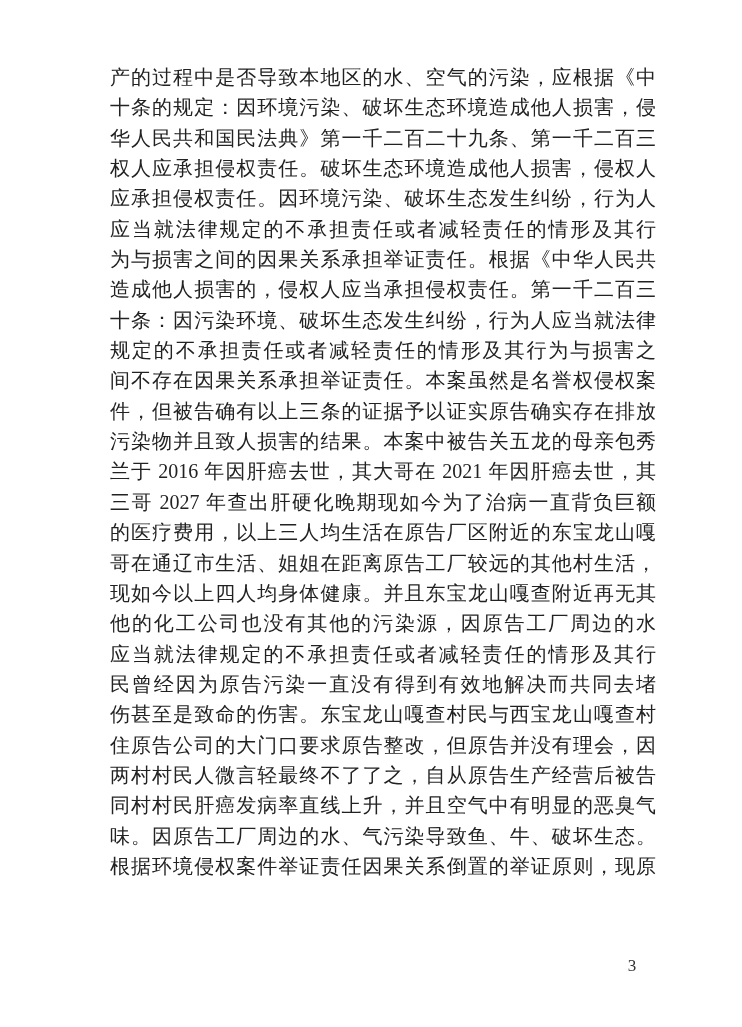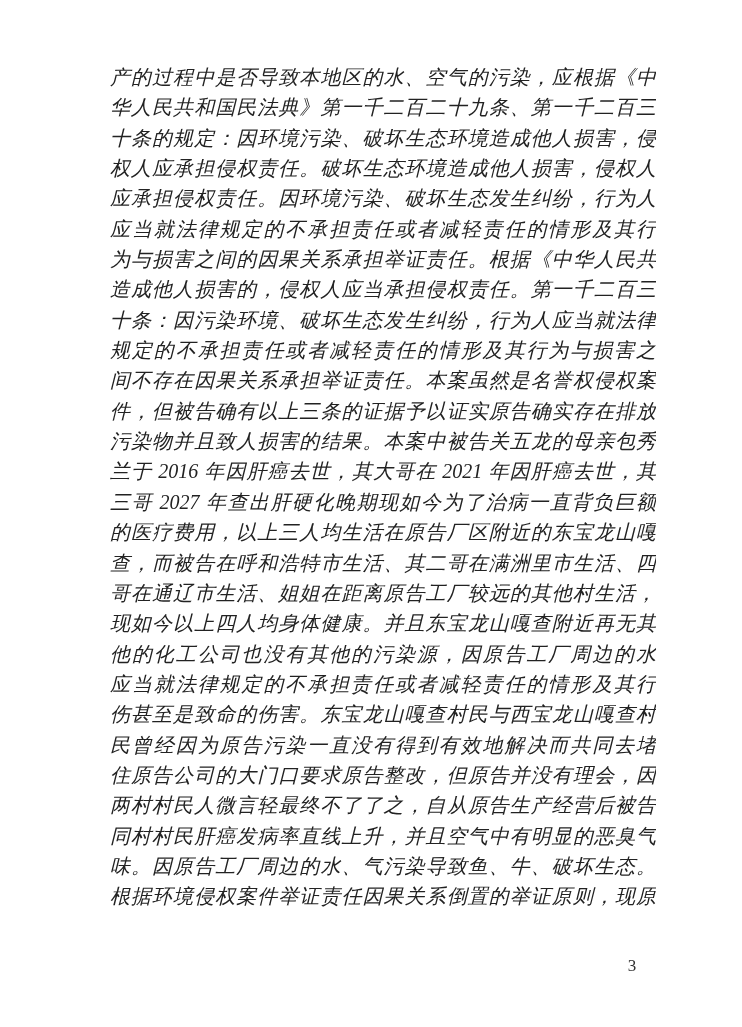--- a/index.html
+++ b/index.html
@@ -16,21 +16,20 @@
     font-family: "Liberation Serif", "DejaVu Serif", serif;
   }
   .text-block {
     position: absolute;
     left: 110px;
     top: 62px;
     width: 546px;
     color: #222222;
     font-size: 20px;
     line-height: 30.35px;
-    font-style: italic;
   }
   .text-block .line {
     text-align: justify;
     text-align-last: justify;
     text-justify: inter-character;
     white-space: nowrap;
     height: 30.35px;
     overflow: hidden;
   }
   .page-number {
@@ -43,42 +42,41 @@
     color: #333333;
     font-family: "Liberation Serif", "DejaVu Serif", serif;
   }
 </style>
 </head>
 <body>
 
 <div class="page">
   <div class="text-block">
       <div class="line">产的过程中是否导致本地区的水、空气的污染，应根据《中</div>
+      <div class="line">十条的规定：因环境污染、破坏生态环境造成他人损害，侵</div>
       <div class="line">华人民共和国民法典》第一千二百二十九条、第一千二百三</div>
-      <div class="line">十条的规定：因环境污染、破坏生态环境造成他人损害，侵</div>
       <div class="line">权人应承担侵权责任。破坏生态环境造成他人损害，侵权人</div>
       <div class="line">应承担侵权责任。因环境污染、破坏生态发生纠纷，行为人</div>
       <div class="line">应当就法律规定的不承担责任或者减轻责任的情形及其行</div>
       <div class="line">为与损害之间的因果关系承担举证责任。根据《中华人民共</div>
       <div class="line">造成他人损害的，侵权人应当承担侵权责任。第一千二百三</div>
       <div class="line">十条：因污染环境、破坏生态发生纠纷，行为人应当就法律</div>
       <div class="line">规定的不承担责任或者减轻责任的情形及其行为与损害之</div>
       <div class="line">间不存在因果关系承担举证责任。本案虽然是名誉权侵权案</div>
       <div class="line">件，但被告确有以上三条的证据予以证实原告确实存在排放</div>
       <div class="line">污染物并且致人损害的结果。本案中被告关五龙的母亲包秀</div>
       <div class="line">兰于 2016 年因肝癌去世，其大哥在 2021 年因肝癌去世，其</div>
       <div class="line">三哥 2027 年查出肝硬化晚期现如今为了治病一直背负巨额</div>
       <div class="line">的医疗费用，以上三人均生活在原告厂区附近的东宝龙山嘎</div>
-      <div class="line">查，而被告在呼和浩特市生活、其二哥在满洲里市生活、四</div>
       <div class="line">哥在通辽市生活、姐姐在距离原告工厂较远的其他村生活，</div>
       <div class="line">现如今以上四人均身体健康。并且东宝龙山嘎查附近再无其</div>
       <div class="line">他的化工公司也没有其他的污染源，因原告工厂周边的水</div>
       <div class="line">应当就法律规定的不承担责任或者减轻责任的情形及其行</div>
+      <div class="line">民曾经因为原告污染一直没有得到有效地解决而共同去堵</div>
       <div class="line">伤甚至是致命的伤害。东宝龙山嘎查村民与西宝龙山嘎查村</div>
-      <div class="line">民曾经因为原告污染一直没有得到有效地解决而共同去堵</div>
       <div class="line">住原告公司的大门口要求原告整改，但原告并没有理会，因</div>
       <div class="line">两村村民人微言轻最终不了了之，自从原告生产经营后被告</div>
       <div class="line">同村村民肝癌发病率直线上升，并且空气中有明显的恶臭气</div>
       <div class="line">味。因原告工厂周边的水、气污染导致鱼、牛、破坏生态。</div>
       <div class="line">根据环境侵权案件举证责任因果关系倒置的举证原则，现原</div>
     </div>
   <div class="page-number">3</div>
 </div>
 
 </body></html>

